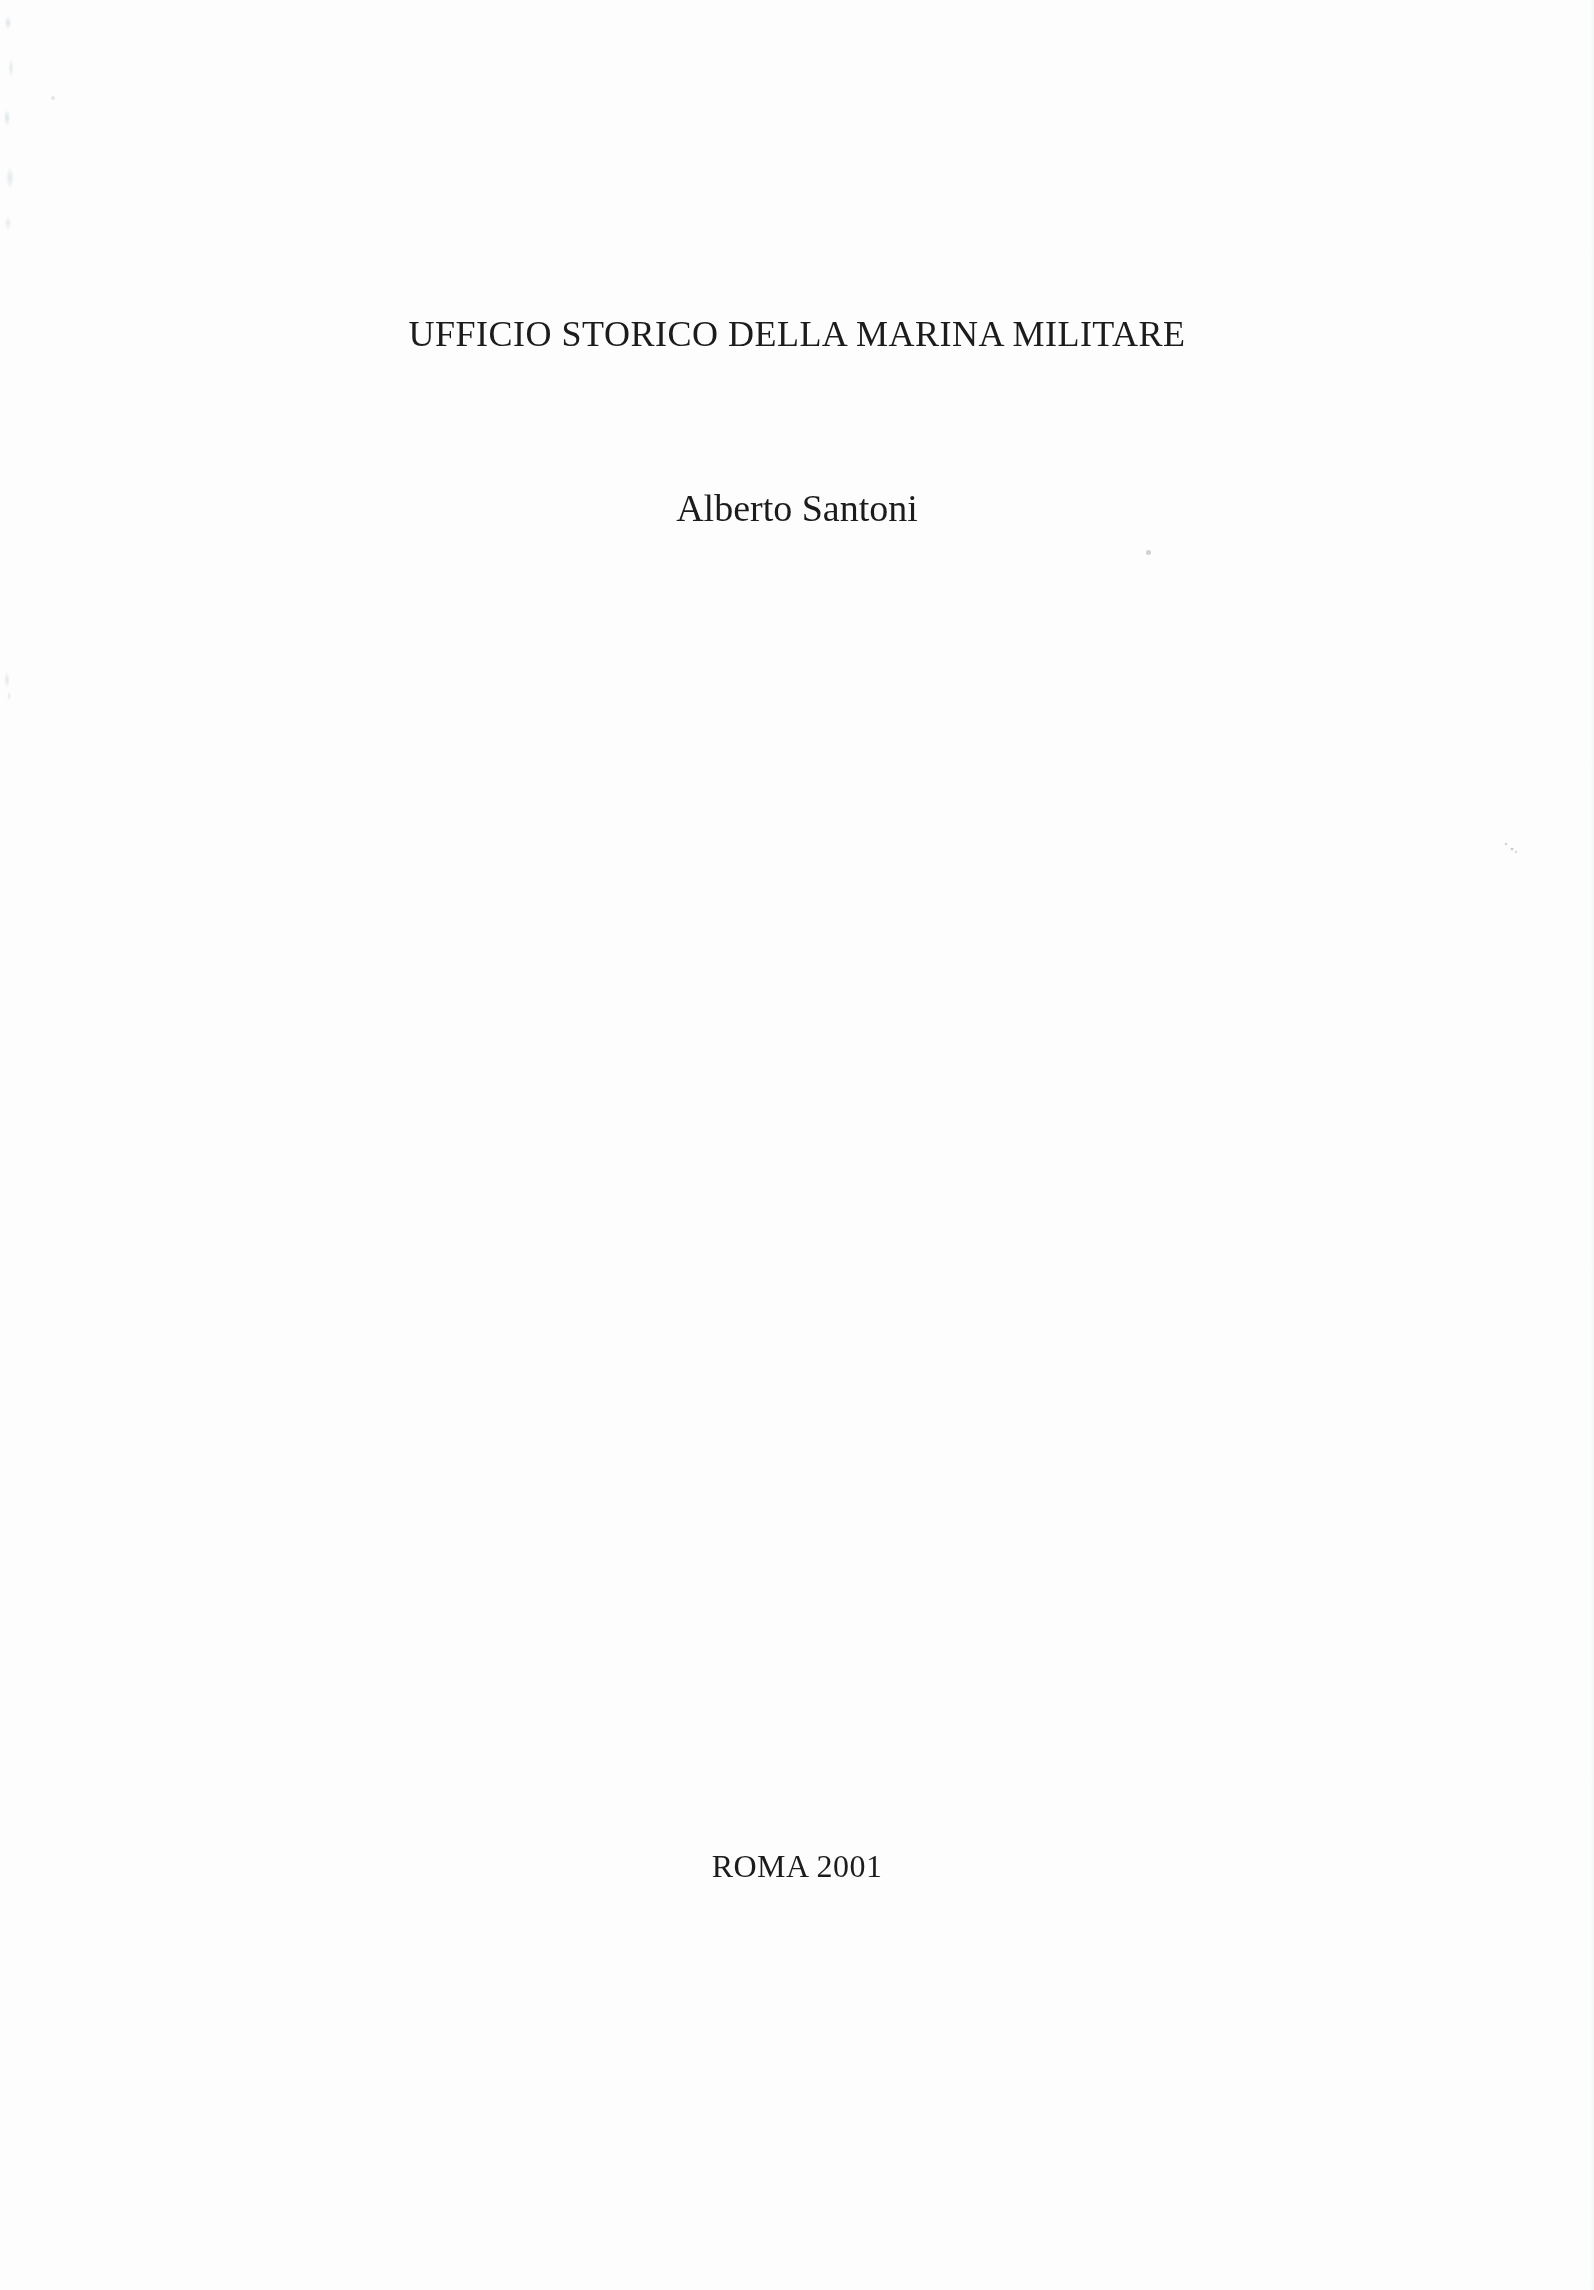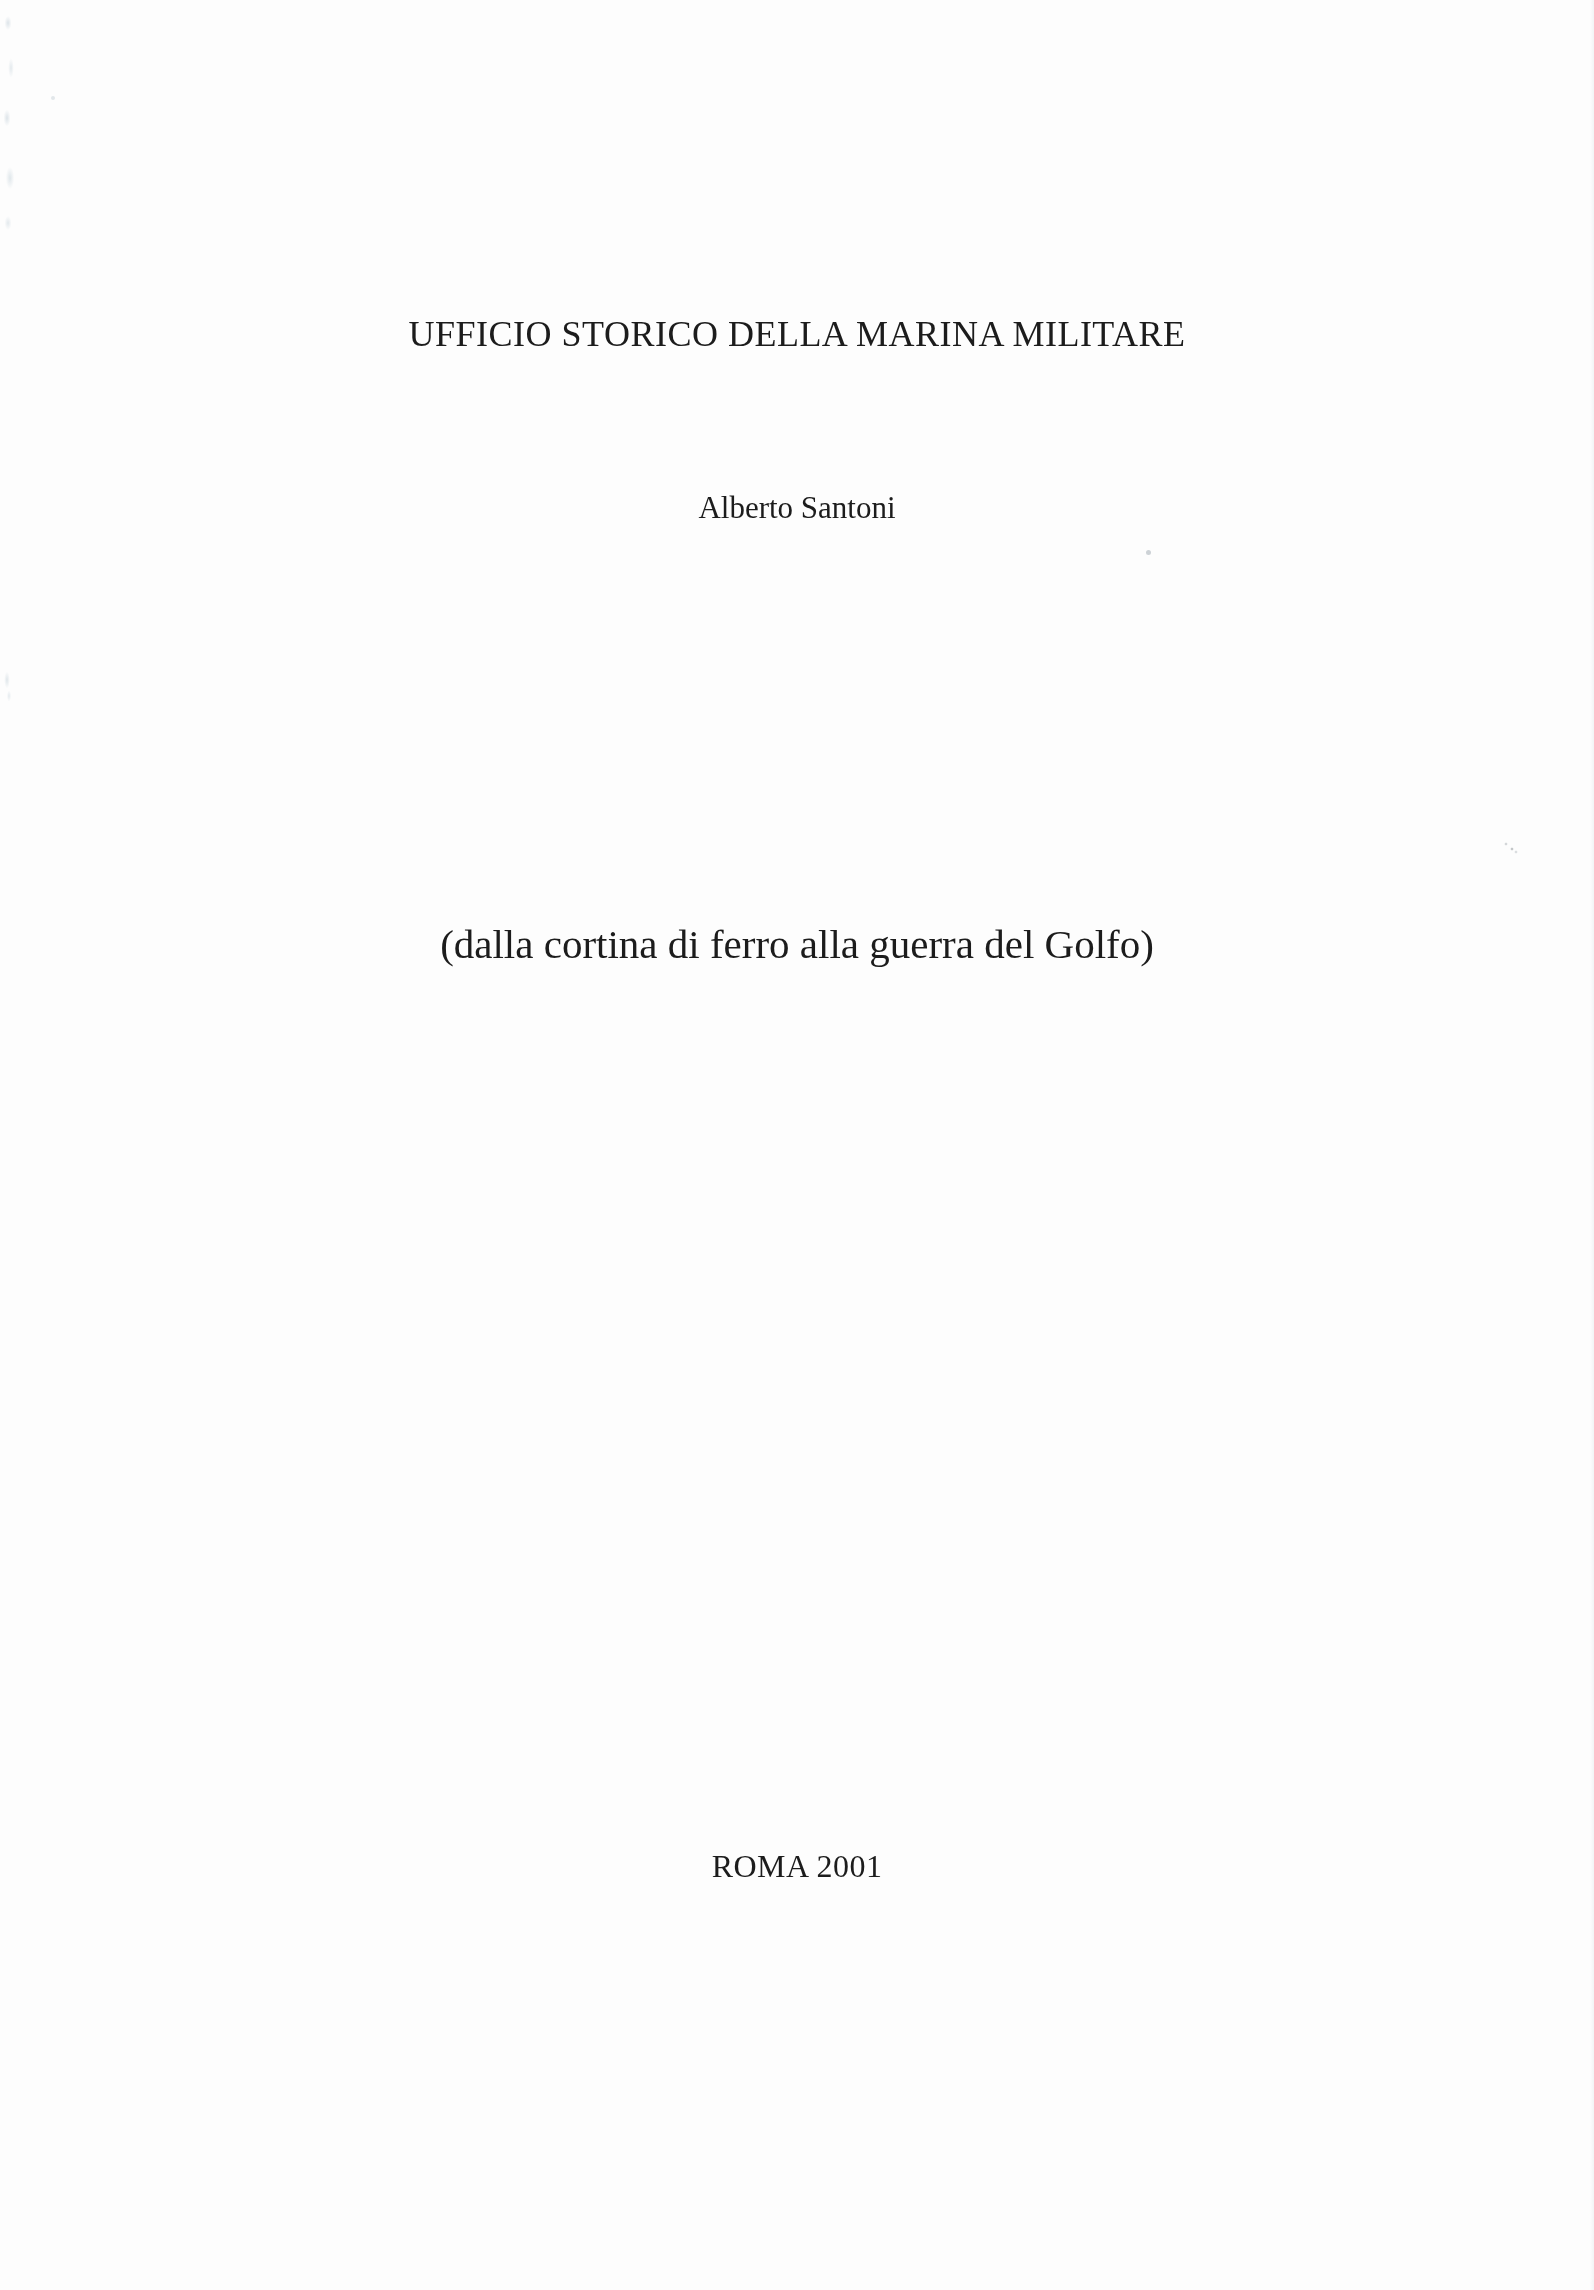--- a/index.html
+++ b/index.html
@@ -24,21 +24,21 @@
     white-space: pre;
   }
   .publisher {
     top: 312px;
     font-size: 36px;
     line-height: 44px;
     letter-spacing: 0.5px;
   }
   .author {
     top: 484px;
-    font-size: 31px;
+    font-size: 38px;
     line-height: 48px;
   }
   .title {
     top: 744px;
     font-size: 70px;
     line-height: 88px;
     letter-spacing: 0.5px;
   }
   .subtitle {
     top: 918px;
@@ -91,21 +91,20 @@
 
 <div class="page" style="--ink: #1c1c1c; --paper: #fdfdfd;">
 
   <div class="centered publisher">UFFICIO STORICO DELLA MARINA MILITARE</div>
 
   <div class="centered author">Alberto Santoni</div>
 
   <div class="centered title">
   </div>
 
-  <div class="centered subtitle">(dalla cortina di ferro alla guerra del Golfo)</div>
 
   <div class="centered imprint">ROMA 2001</div>
 
   <div class="speck speck-edge-top"></div>
   <div class="speck speck-edge-mid"></div>
   <div class="speck speck-dot-a"></div>
   <div class="speck speck-dot-b"></div>
   <div class="speck speck-dot-c"></div>
   <div class="speck speck-edge-right"></div>
 

